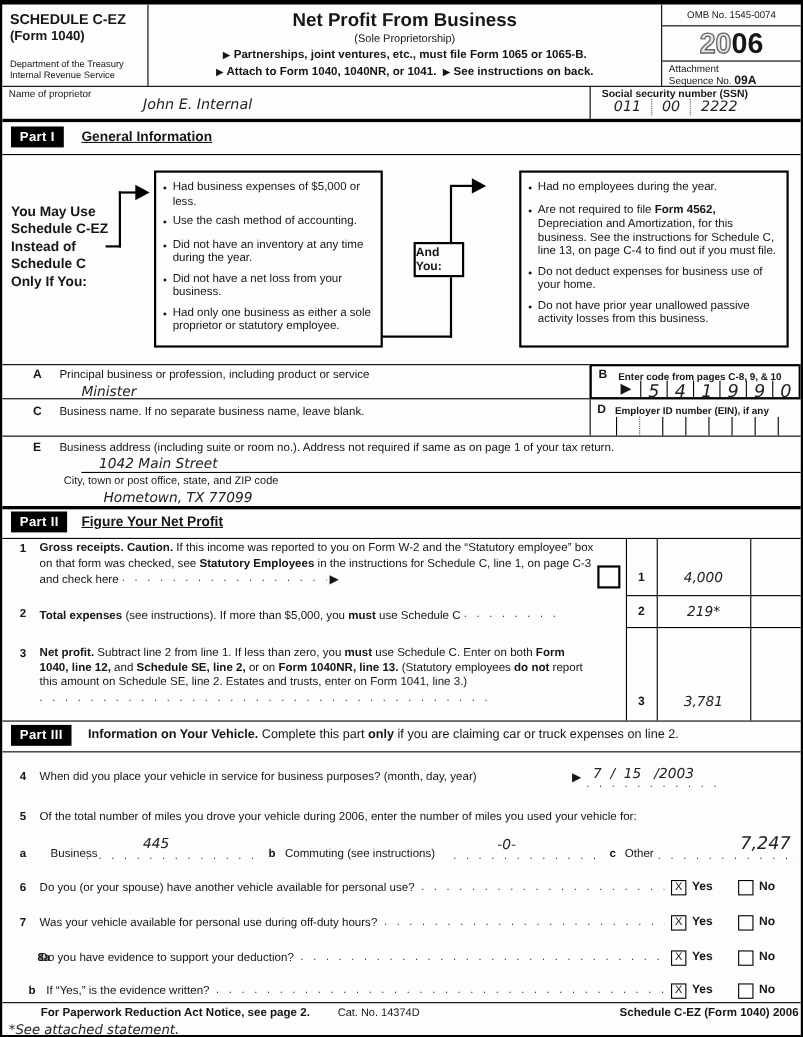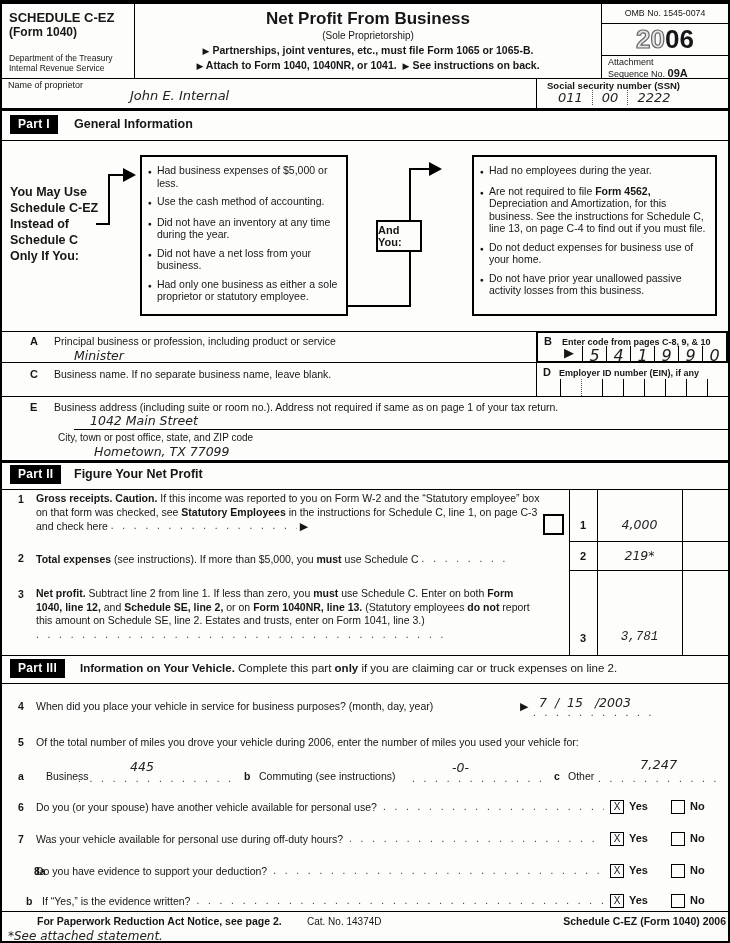--- a/index.html
+++ b/index.html
@@ -10,21 +10,21 @@
     border:2px solid #000; border-top:4px solid #000; box-sizing:border-box;
     overflow:hidden;
   }
   .abs { position:absolute; }
   .b { font-weight:bold; }
   .hline { position:absolute; background:#000; height:1px; }
   .vline { position:absolute; background:#000; width:1px; }
   .thick { height:3px; }
   .badge { position:absolute; background:#000; color:#fff; font-weight:bold;
            font-size:12px; padding:2px 8px 3px 8px; letter-spacing:.3px; }
-  .sec-title { position:absolute; font-weight:bold; font-size:12.5px; }
+  .sec-title { position:absolute; font-weight:bold; font-size:12.5px;text-decoration:underline; }
   .hand { font-family:"DejaVu Sans",sans-serif; font-style:italic; color:#222; }
   .box { position:absolute; border:2px solid #000; box-sizing:border-box; background:#fdfdfc; }
   .bullet { display:flex; margin-bottom:6px; font-size:10.5px; line-height:12.5px; }
   .bullet::before { content:"●"; font-size:6.5px; margin:2px 5px 0 2px; }
   .arrowhead { position:absolute; width:0; height:0;
                border-top:7px solid transparent; border-bottom:7px solid transparent;
                border-left:13px solid #000; }
   .dots { display:inline-block; overflow:hidden; white-space:nowrap;
           letter-spacing:3px; font-size:10px; color:#333; vertical-align:-1px; height:12px; }
   .dots-abs { position:absolute; overflow:hidden; white-space:nowrap;
@@ -217,21 +217,21 @@
   </div>
   <div class="cell-num" style="left:567px;top:546px;width:28px;">2</div>
   <div class="amount hand" style="left:595px;top:544px;width:85px;">219*</div>
 
   <div class="lnum" style="left:16px;top:584px;">3</div>
   <div class="ptext" style="left:34px;top:583px;width:506px;">
     <span><span style="font-weight: bold;">Net profit.</span><span> Subtract line 2 from line 1. If less than zero, you </span><span style="font-weight: bold;">must</span><span> use Schedule C. Enter on both </span><span style="font-weight: bold;">Form 1040, line 12,</span><span> and </span><span style="font-weight: bold;">Schedule SE, line 2,</span><span> or on </span><span style="font-weight: bold;">Form 1040NR, line 13.</span><span> (Statutory employees </span><span style="font-weight: bold;">do not</span><span> report this amount on Schedule SE, line 2. Estates and trusts, enter on Form 1041, line 3.)</span></span>
     <span class="dots" style="width:408px;">. . . . . . . . . . . . . . . . . . . . . . . . . . . . . . . . . . . . . . . . . . . . . . . . . . . . . . . . . . . . . . . . . . . . . . . . . . . . . . . .</span>
   </div>
   <div class="cell-num" style="left:567px;top:628px;width:28px;">3</div>
-  <div class="amount hand" style="left:595px;top:626px;width:85px;font-family:Liberation Mono, monospace;">3,781</div>
+  <div class="amount hand" style="left:595px;top:626px;width:85px;">3,781</div>
 
   <div class="badge" style="left:8px;top:655px;">Part III</div>
   <div class="abs" style="left:78px;top:658px;width:645px;font-size:11.5px;">
     <span><span style="font-weight: bold;">Information on Your Vehicle.</span><span> Complete this part </span><span style="font-weight: bold;">only</span><span> if you are claiming car or truck expenses on line 2.</span></span>
   </div>
   <div class="hline" style="left:0;top:679px;width:726px;"></div>
 
   <div class="lnum" style="left:16px;top:696px;">4</div>
   <div class="ptext" style="left:34px;top:696px;width:480px;">When did you place your vehicle in service for business purposes? (month, day, year)</div>
   <div class="abs" style="left:518px;top:696px;font-size:11px;">▶</div>
@@ -247,21 +247,21 @@
   <div class="abs hand" style="left:128px;top:755px;font-size:12.5px;">445</div>
 
   <div class="lnum" style="left:242px;top:766px;">b</div>
   <div class="abs" style="left:257px;top:766px;font-size:10.5px;">Commuting (see instructions)</div>
   <div class="dots-abs" style="left:410px;top:769px;width:134px;">. . . . . . . . . . . . . . . . . . . . . . . . . . . . . . . . . . . . . . . . . . . . . . . . . . . . . . . . . . . . . . . . . . . . . . . . . . . . . . . .</div>
   <div class="abs hand" style="left:450px;top:756px;font-size:12.5px;">-0-</div>
 
   <div class="lnum" style="left:552px;top:766px;">c</div>
   <div class="abs" style="left:566px;top:766px;font-size:10.5px;">Other</div>
   <div class="dots-abs" style="left:596px;top:769px;width:128px;">. . . . . . . . . . . . . . . . . . . . . . . . . . . . . . . . . . . . . . . . . . . . . . . . . . . . . . . . . . . . . . . . . . . . . . . . . . . . . . . .</div>
-  <div class="abs hand" style="left:638px;top:753px;font-size:13px;">7,247</div>
+  <div class="abs hand" style="left:671px;top:753px;font-size:16px;">7,247</div>
 
   <div class="lnum" style="left:16px;top:797px;">6</div>
   <div class="abs flex" style="left:34px;top:797px;width:568px;font-size:10.5px;">
     <span>Do you (or your spouse) have another vehicle available for personal use?</span>
     <span class="dots" style="flex:1;margin-left:6px;">. . . . . . . . . . . . . . . . . . . . . . . . . . . . . . . . . . . . . . . . . . . . . . . . . . . . . . . . . . . . . . . . . . . . . . . . . . . . . . . .</span>
   </div>
   <div class="cbx" style="left:608px;top:796px;">X</div>
   <div class="abs b" style="left:627px;top:796px;font-size:11px;">Yes</div>
   <div class="cbx" style="left:669px;top:796px;"></div>
   <div class="abs b" style="left:688px;top:796px;font-size:11px;">No</div>

